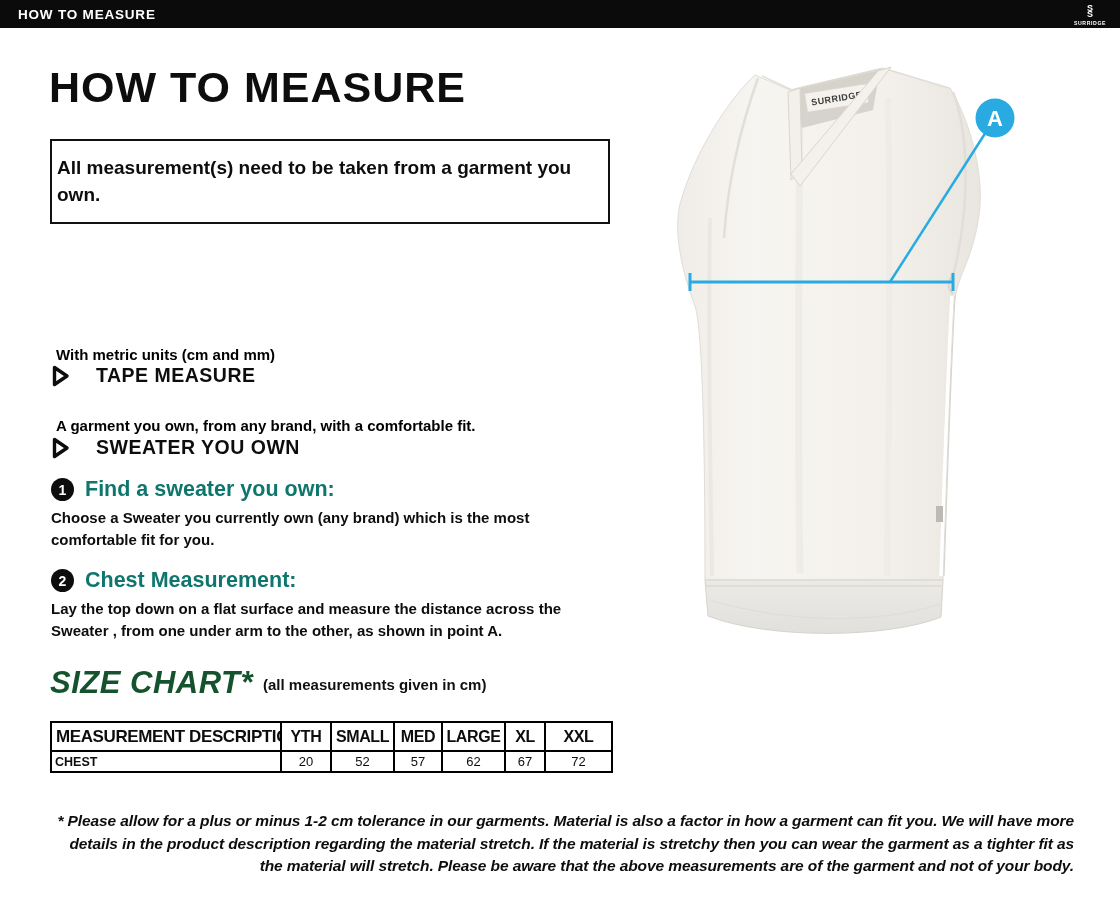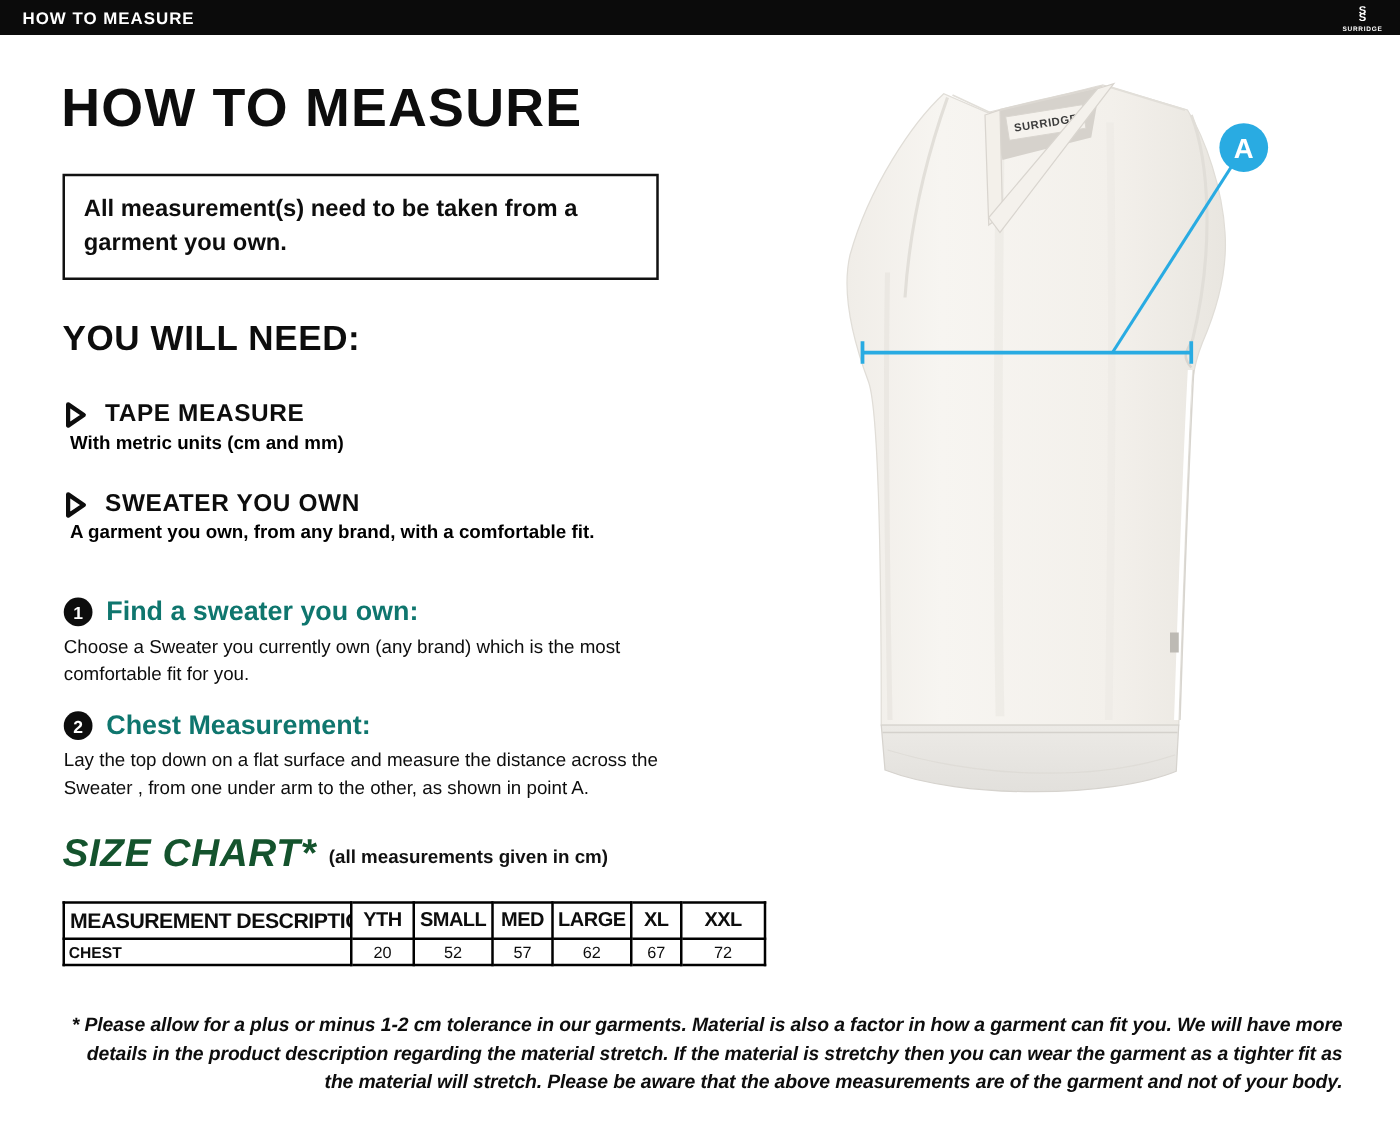--- a/index.html
+++ b/index.html
@@ -17,45 +17,45 @@
     padding-left: 18px;
   }
   .topbar-logo { position: absolute; right: 6px; top: 1px; }
 
   
   .h1 {
     position: absolute; left: 49px; top: 63px;
     font-size: 43px; font-weight: 800; letter-spacing: 1px; color: #0d0d0d;
   }
   .notice {
-    position: absolute; left: 50px; top: 139px; width: 477px;
-    border: 2px solid #111; padding: 13px 15px 14px 15px;
+    position: absolute; left: 50px; top: 139px; width: 560px;
+    border: 2px solid #111; padding: 13px 15px 14px 5px;
     font-size: 19px; font-weight: 700; line-height: 27px; color: #0d0d0d;
   }
   .h2-need {
     position: absolute; left: 50px; top: 255px;
     font-size: 28px; font-weight: 800; letter-spacing: .5px; color: #0d0d0d;
   }
-  .need-item-title { display: flex; align-items: center; gap: 14px; position: absolute; }
+  .need-item-title { display: flex; align-items: center; gap: 26px; position: absolute; margin-top: 44px; }
   .need-item-title .tri { flex: 0 0 auto; display: block; }
   .need-item-title .t {
     font-size: 19.5px; font-weight: 800; letter-spacing: .5px; color: #0d0d0d;
   }
   .need-item-desc {
     position: absolute; left: 56px; font-size: 15px; font-weight: 700; color: #000000;
   }
   .step-head { position: absolute; display: flex; align-items: center; gap: 11px; }
   .step-num {
     width: 23px; height: 23px; border-radius: 50%; background: #0d0d0d; color: #fff;
     font-size: 14px; font-weight: 800; display: flex; align-items: center; justify-content: center;
     flex: 0 0 auto;
   }
   .step-title { font-size: 21.5px; font-weight: 800; color: #0f766e; }
   .step-desc {
-    position: absolute; left: 51px; font-size: 15px; font-weight: 400;
+    position: absolute; left: 51px; font-size: 15px; font-weight: 700;
     line-height: 22px; color: #0d0d0d;
   }
   .h2-chart { position: absolute; left: 50px; top: 665px; white-space: nowrap; }
   .h2-chart .big { font-size: 31px; font-weight: 800; letter-spacing: .5px; color: #14532d; font-style: italic; }
   .h2-chart .small { font-size: 15px; font-weight: 700; margin-left: 10px; position: relative; top: -3px; text-align: center; }
 
   
   table.size-chart {
     position: absolute; left: 50px; top: 721px;
     border-collapse: collapse; table-layout: fixed; width: 561px;
@@ -90,21 +90,20 @@
       <text x="24" y="10" text-anchor="middle" fill="#ffffff" font-size="9" font-weight="800" font-family="Liberation Sans, sans-serif">S</text>
       <text x="24" y="16" text-anchor="middle" fill="#ffffff" font-size="9" font-weight="800" font-family="Liberation Sans, sans-serif">S</text>
       <text x="24" y="24" text-anchor="middle" fill="#ffffff" font-size="5.2" font-weight="700" letter-spacing="0.6" font-family="Liberation Sans, sans-serif">SURRIDGE</text>
     </svg>
   </div>
 
   <div class="h1">HOW TO MEASURE</div>
 
   <div class="notice">All measurement(s) need to be taken from a garment you own.</div>
 
-  <div class="h2-need">YOU WILL NEED:</div>
 
   <div class="need-item-title" style="left:52px; top:320px;">
     <svg class="tri" width="18" height="22" viewBox="0 0 18 22">
       <polygon points="2.5,2.5 15,11 2.5,19.5" fill="none" stroke="#0d0d0d" stroke-width="3.4" stroke-linejoin="round"></polygon>
     </svg>
     <span class="t">TAPE MEASURE</span>
   </div>
   <div class="need-item-desc" style="top:346px;">With metric units (cm and mm)</div>
 
   <div class="need-item-title" style="left:52px; top:392px;">

